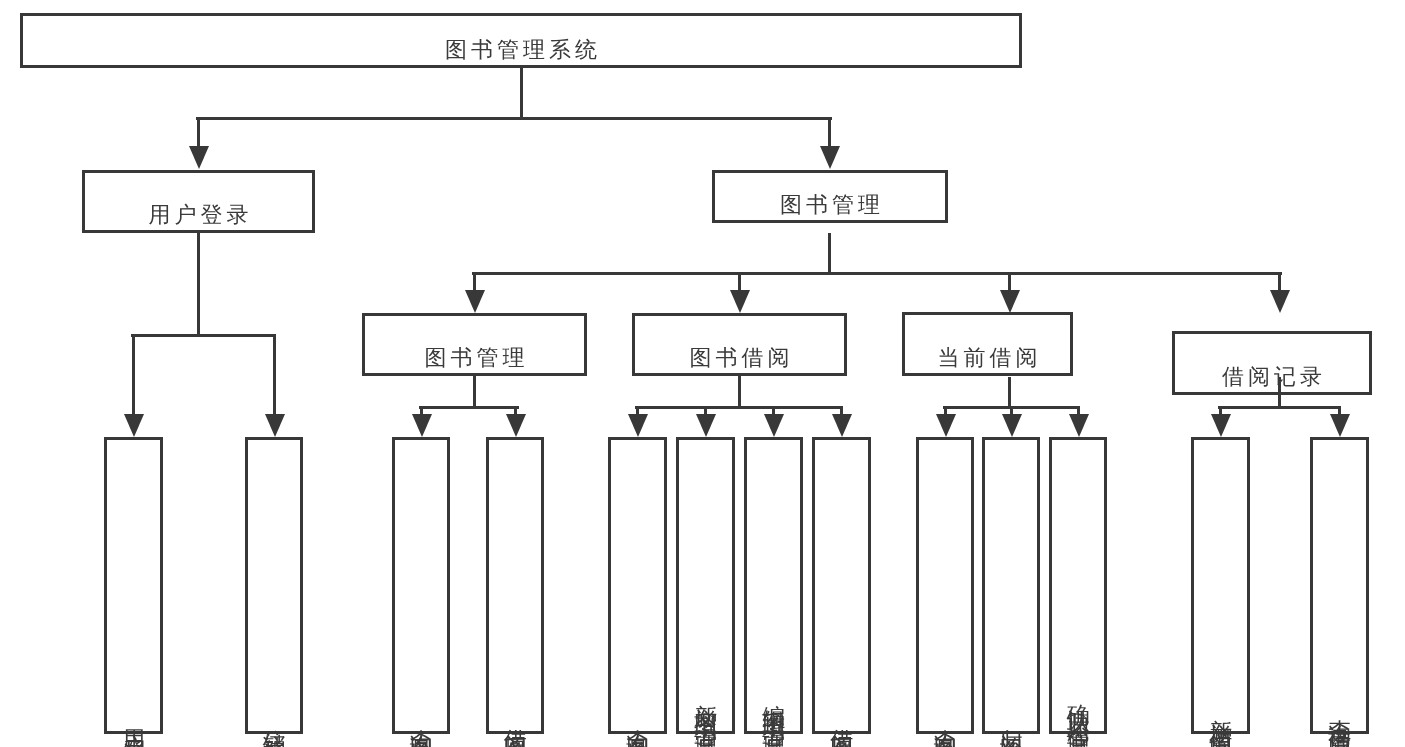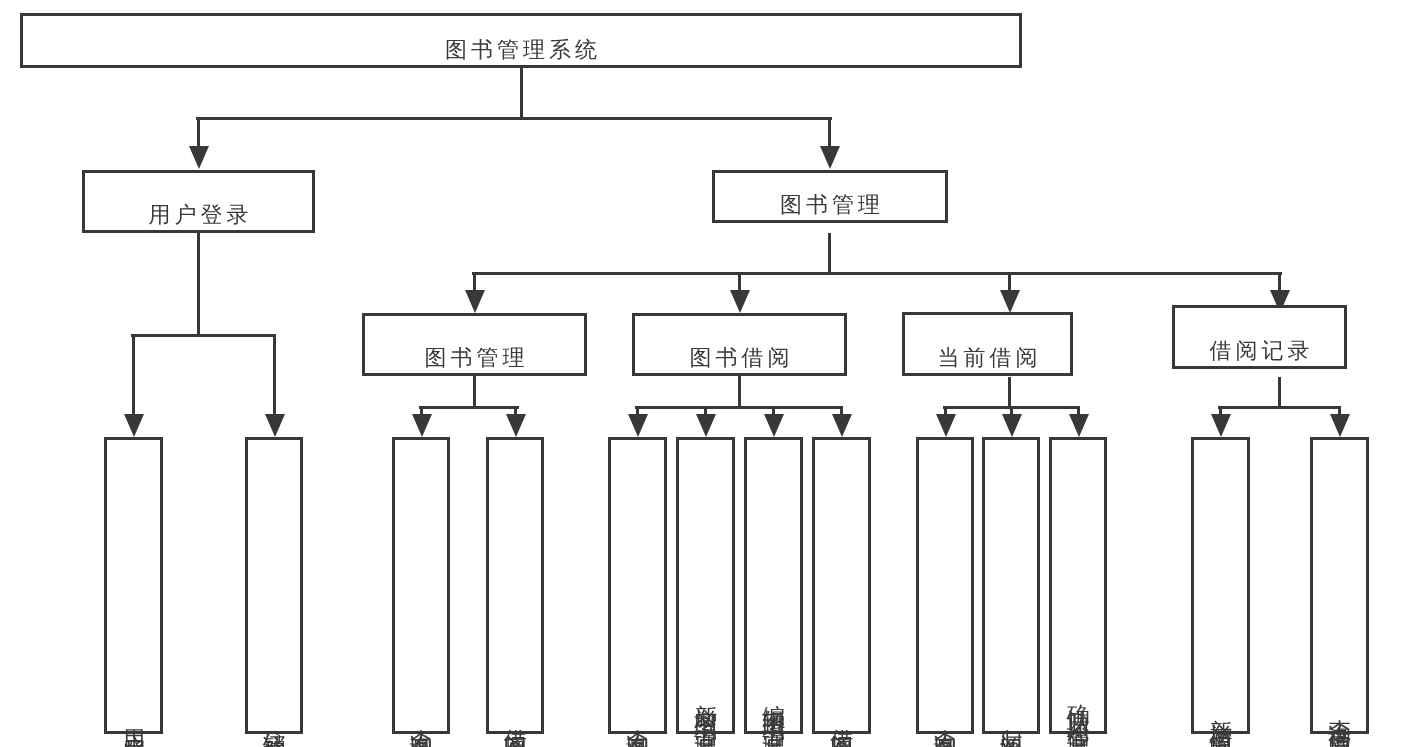--- a/index.html
+++ b/index.html
@@ -65,21 +65,21 @@
 
   <div class="node" style="left:362px;top:313px;width:225px;height:63px">
     <span class="hlabel">图书管理</span>
   </div>
   <div class="node" style="left:632px;top:313px;width:215px;height:63px">
     <span class="hlabel">图书借阅</span>
   </div>
   <div class="node" style="left:902px;top:312px;width:171px;height:64px">
     <span class="hlabel">当前借阅</span>
   </div>
-  <div class="node" style="left:1172px;top:305px;width:175px;height:64px">
+  <div class="node" style="left:1172px;top:331px;width:200px;height:64px">
     <span class="hlabel">借阅记录</span>
   </div>
 
   <div class="vline" style="left:473px;top:376px;height:31px"></div>
   <div class="hline" style="left:419px;top:406px;width:100px"></div>
   <div class="arrow" style="left:420px;top:407px;height:7px"></div>
   <div class="arrow" style="left:514px;top:407px;height:7px"></div>
 
   <div class="vline" style="left:738px;top:376px;height:31px"></div>
   <div class="hline" style="left:635px;top:406px;width:208px"></div>

